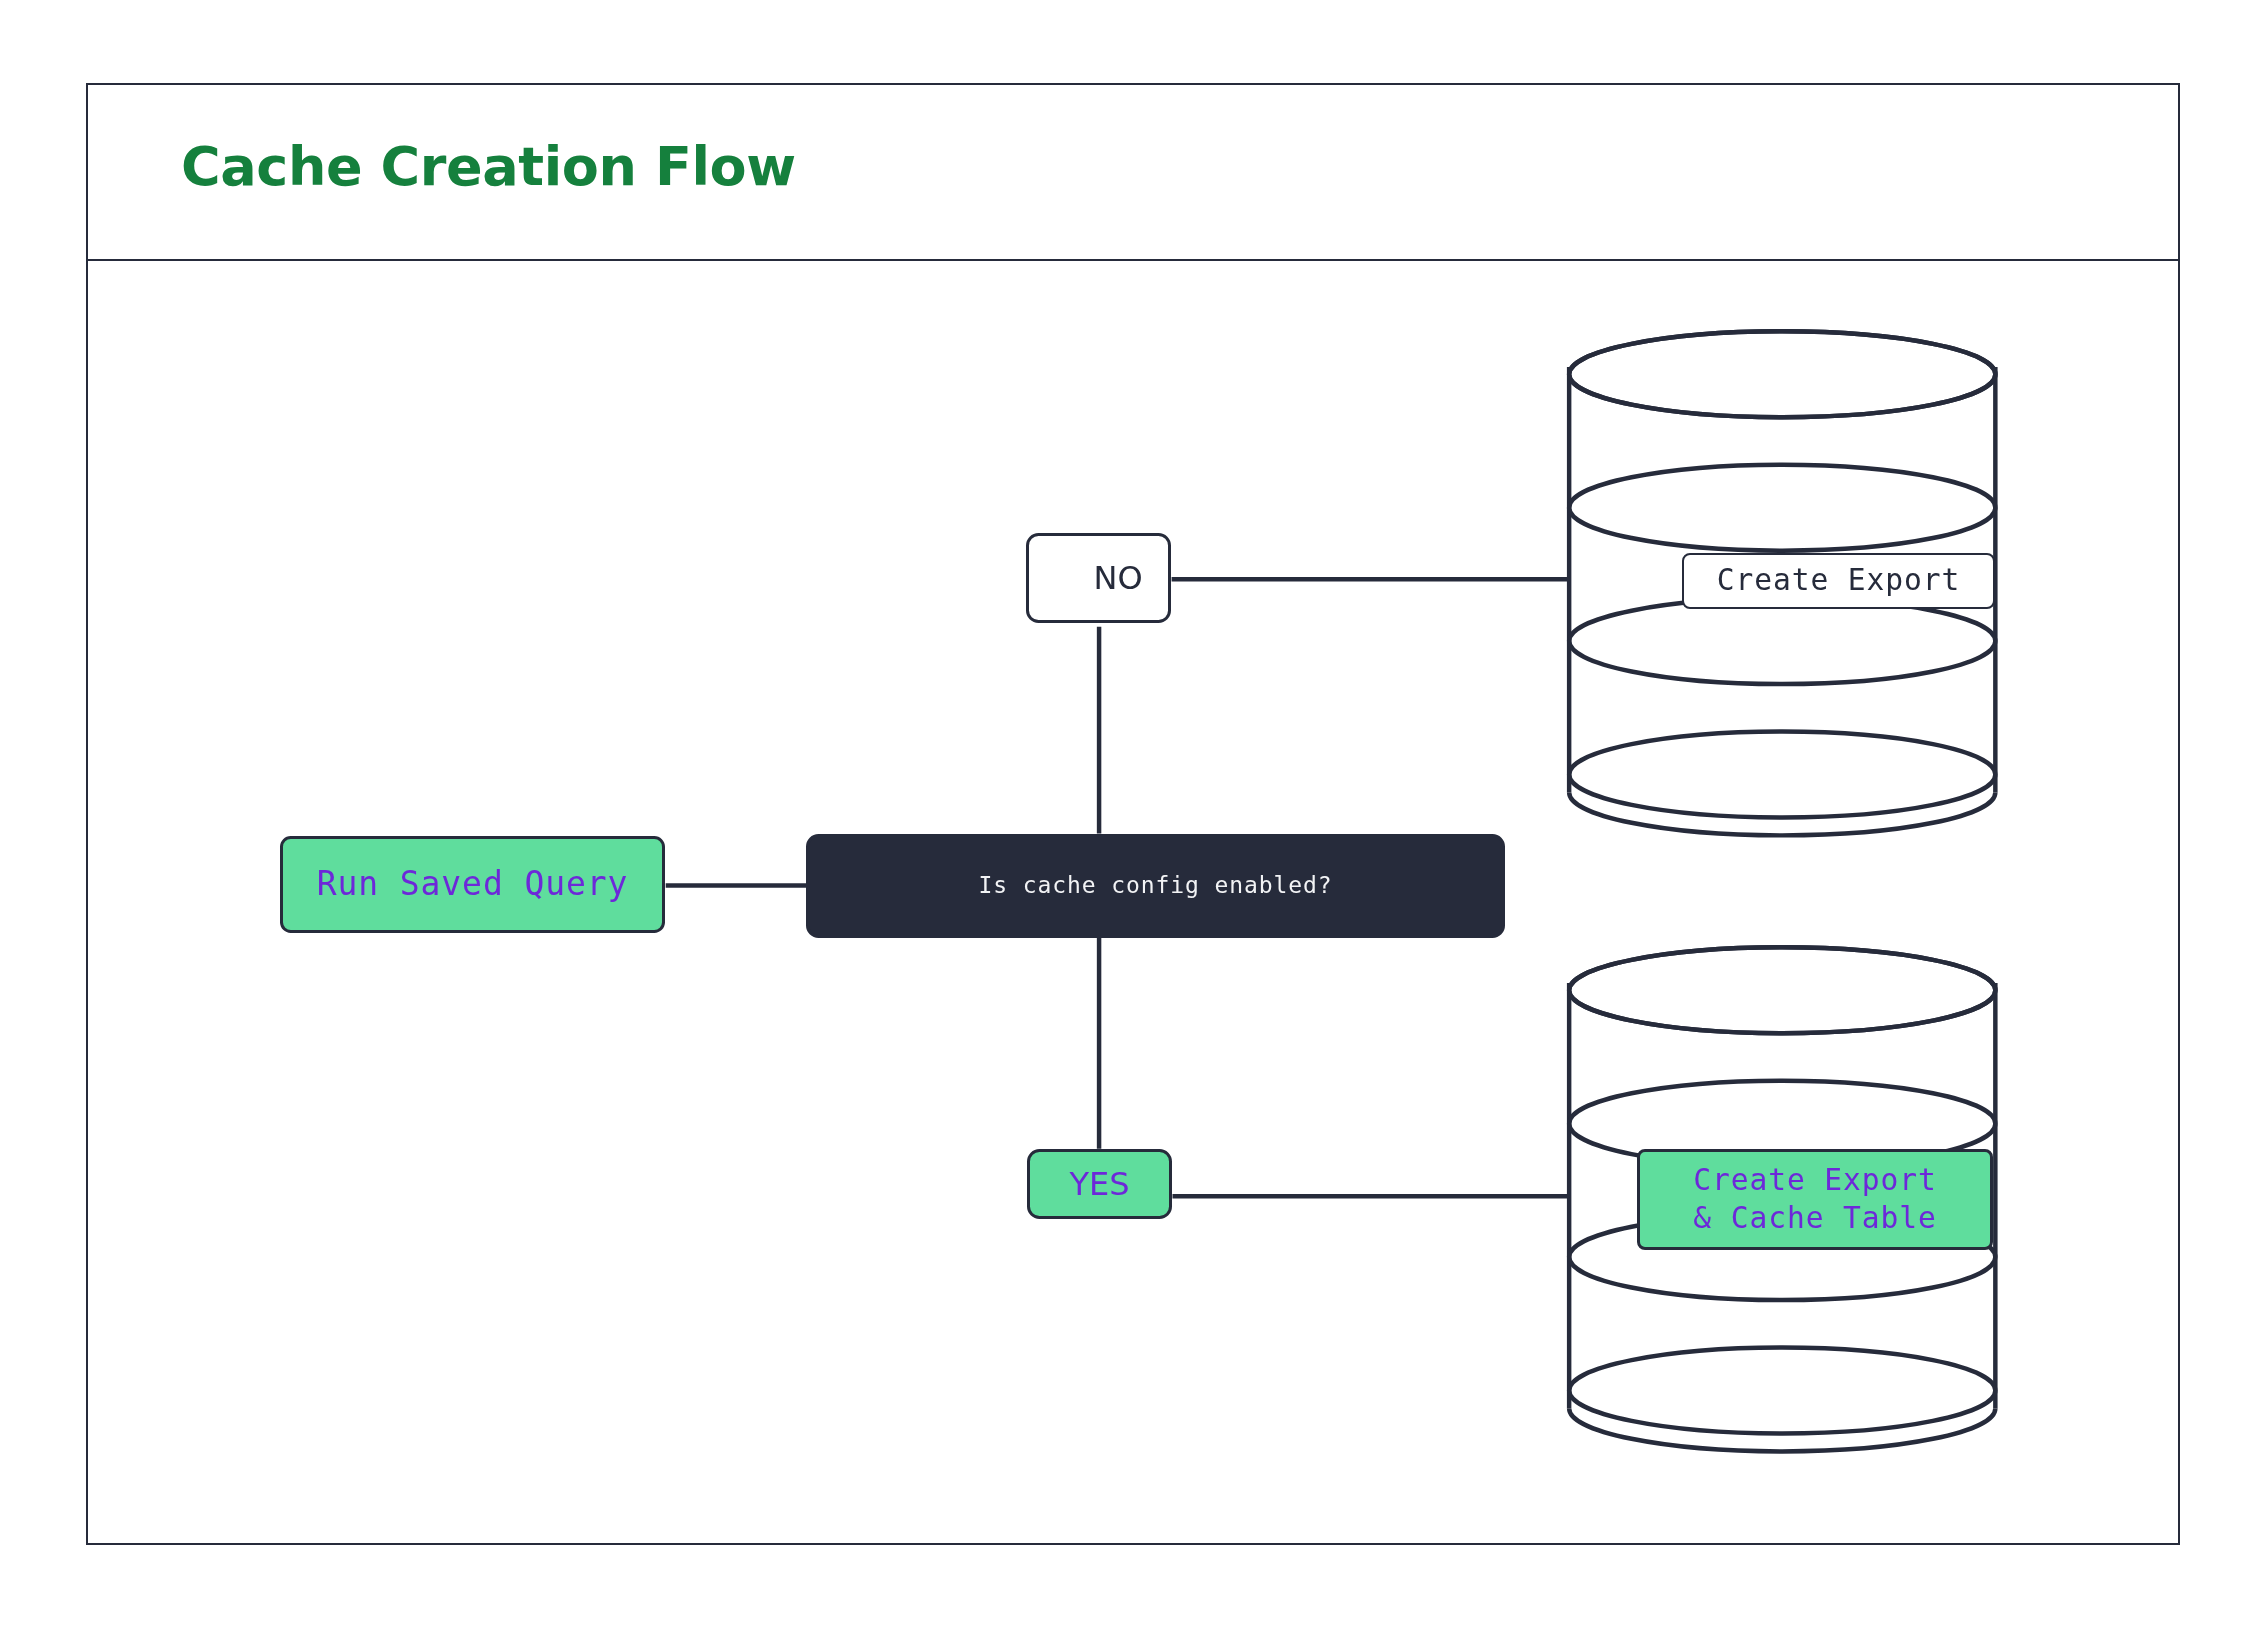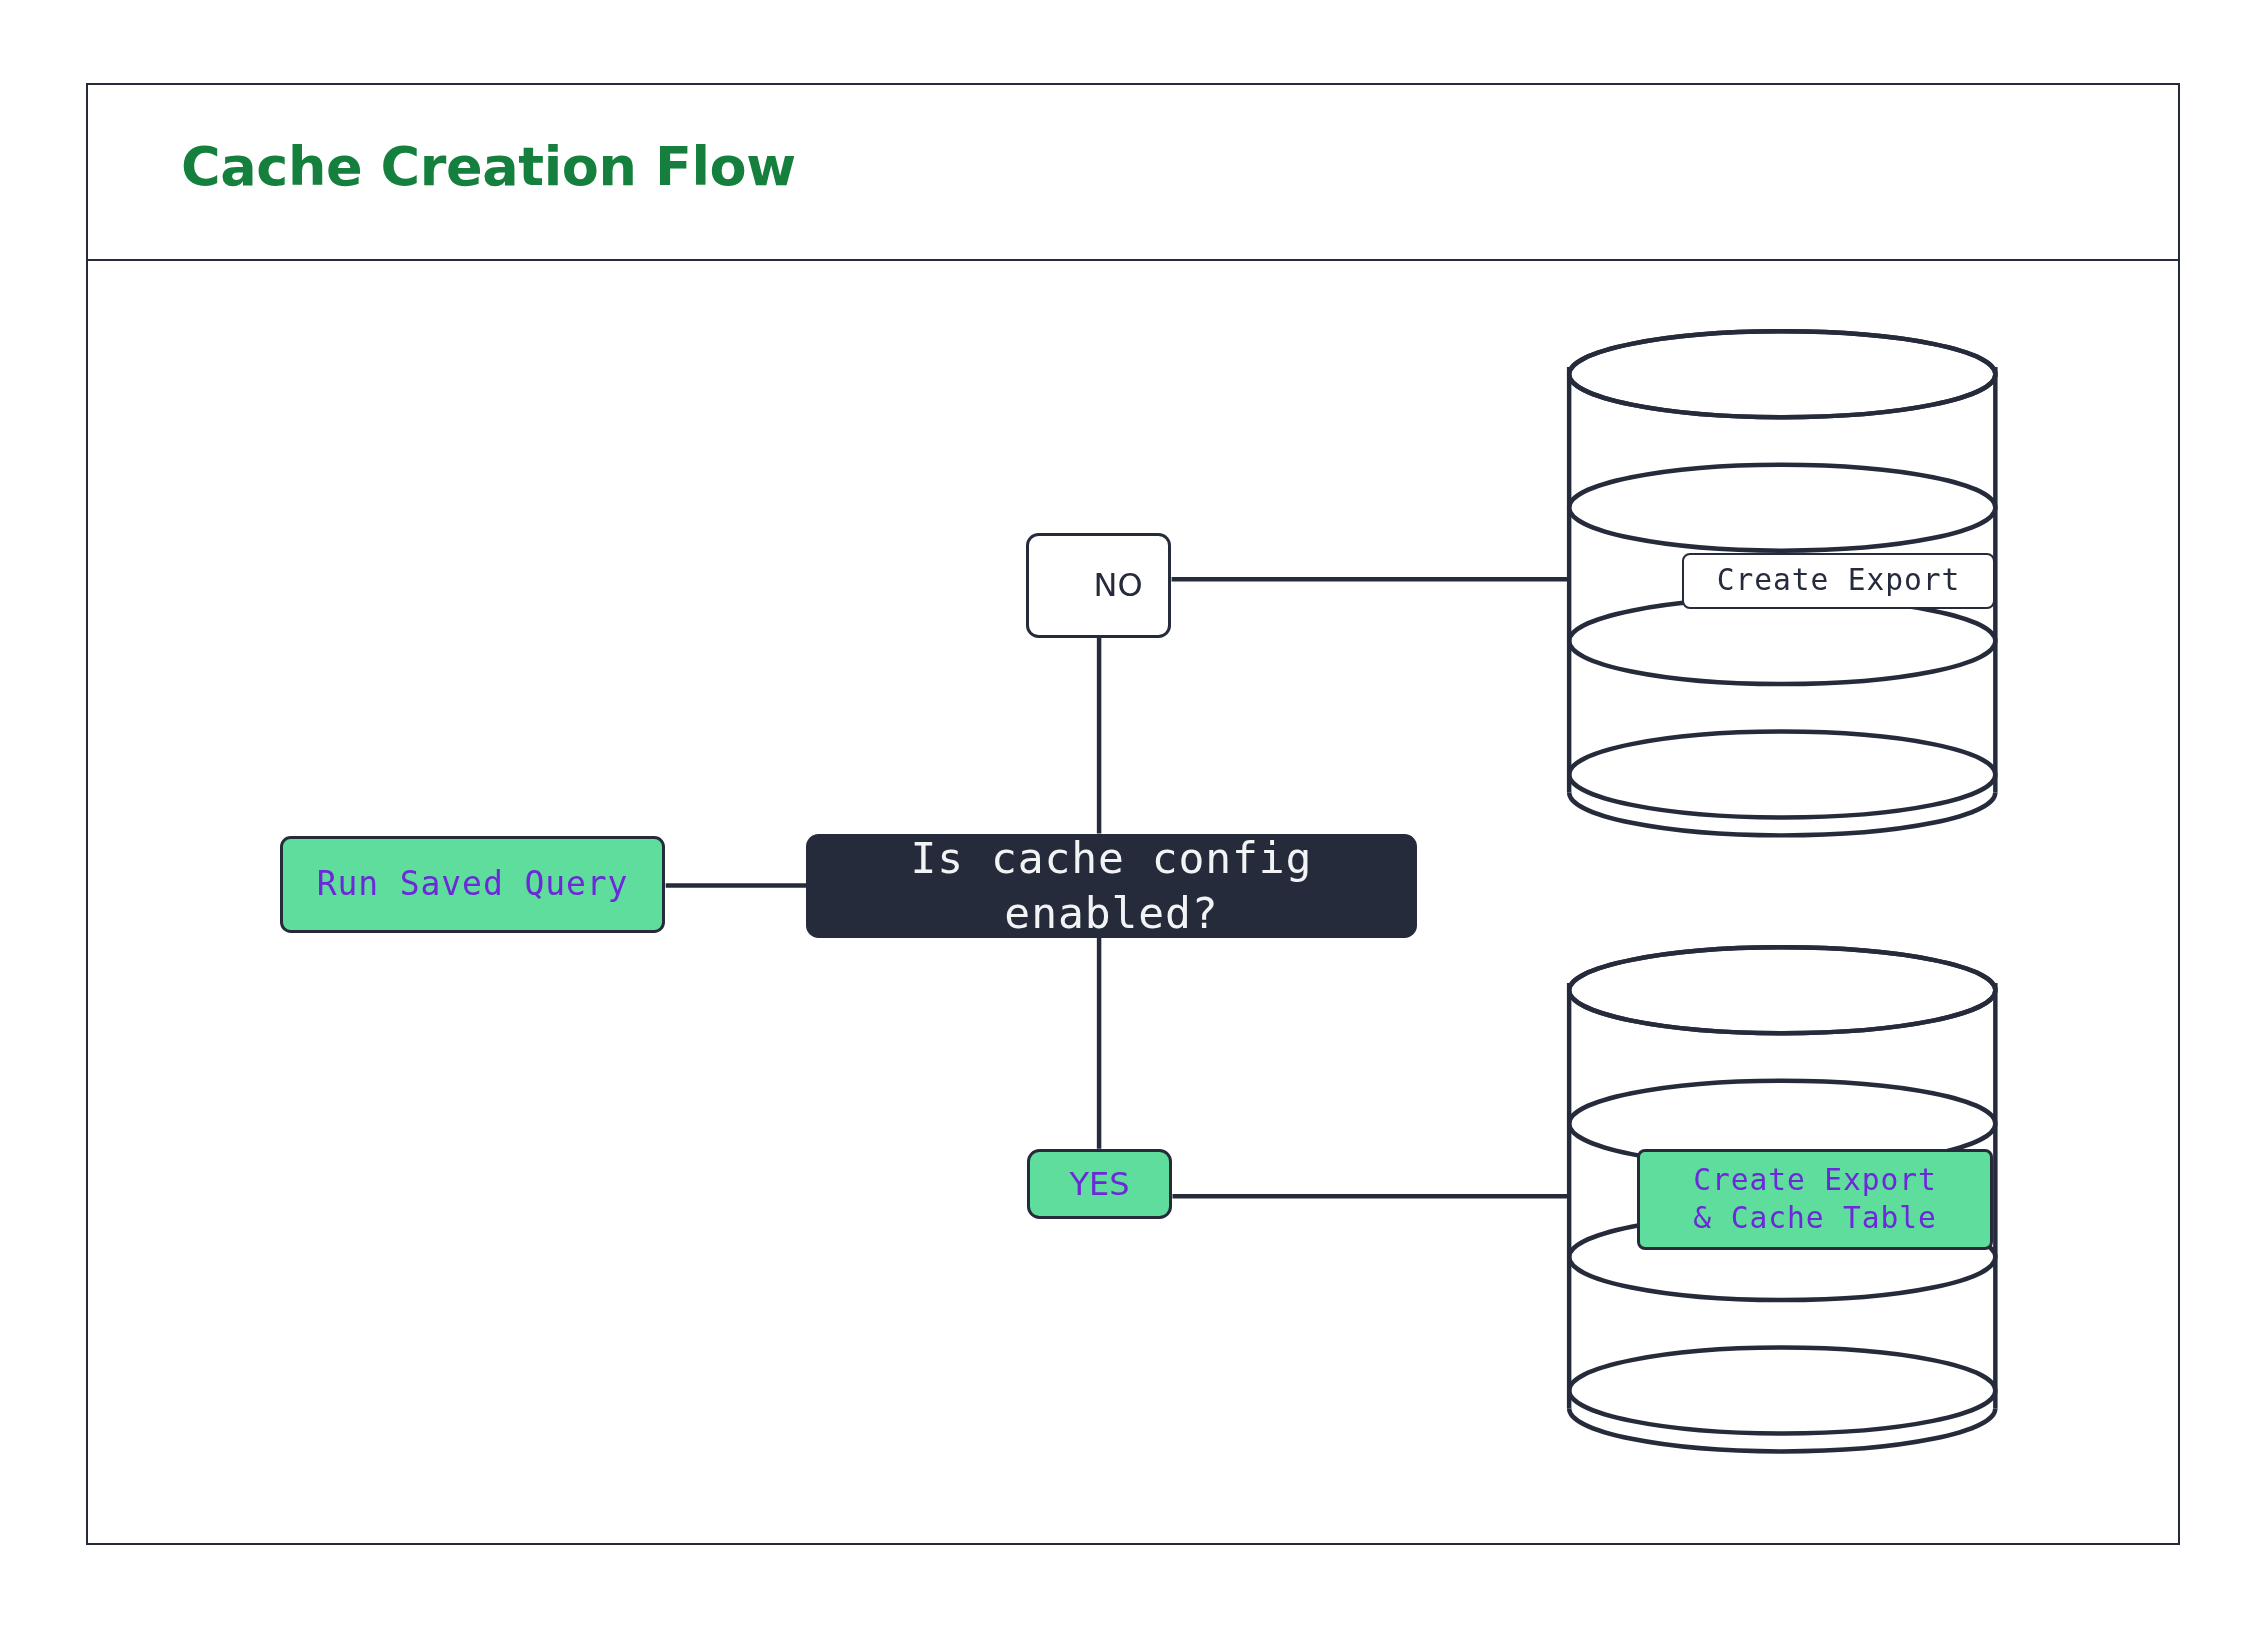--- a/index.html
+++ b/index.html
@@ -111,31 +111,31 @@
     left: 280px;
     top: 836px;
     width: 385px;
     height: 97px;
     font-size: 33px;
     letter-spacing: 0.9px;
   }
   #node-decision {
     left: 806px;
     top: 834px;
-    width: 611px;
+    width: 699px;
     height: 104px;
-    font-size: 43px;
+    font-size: 23px;
     border-radius: 12.5px;
     letter-spacing: 0.9px;
   }
   #node-no {
     left: 1026px;
     top: 533px;
     width: 145px;
-    height: 105px;
+    height: 90px;
     font-size: 32px;
     border-radius: 12.5px;
     z-index: 5;
     padding-left: 39px;
   }
   #node-yes {
     left: 1027px;
     top: 1149px;
     width: 145px;
     height: 70px;

